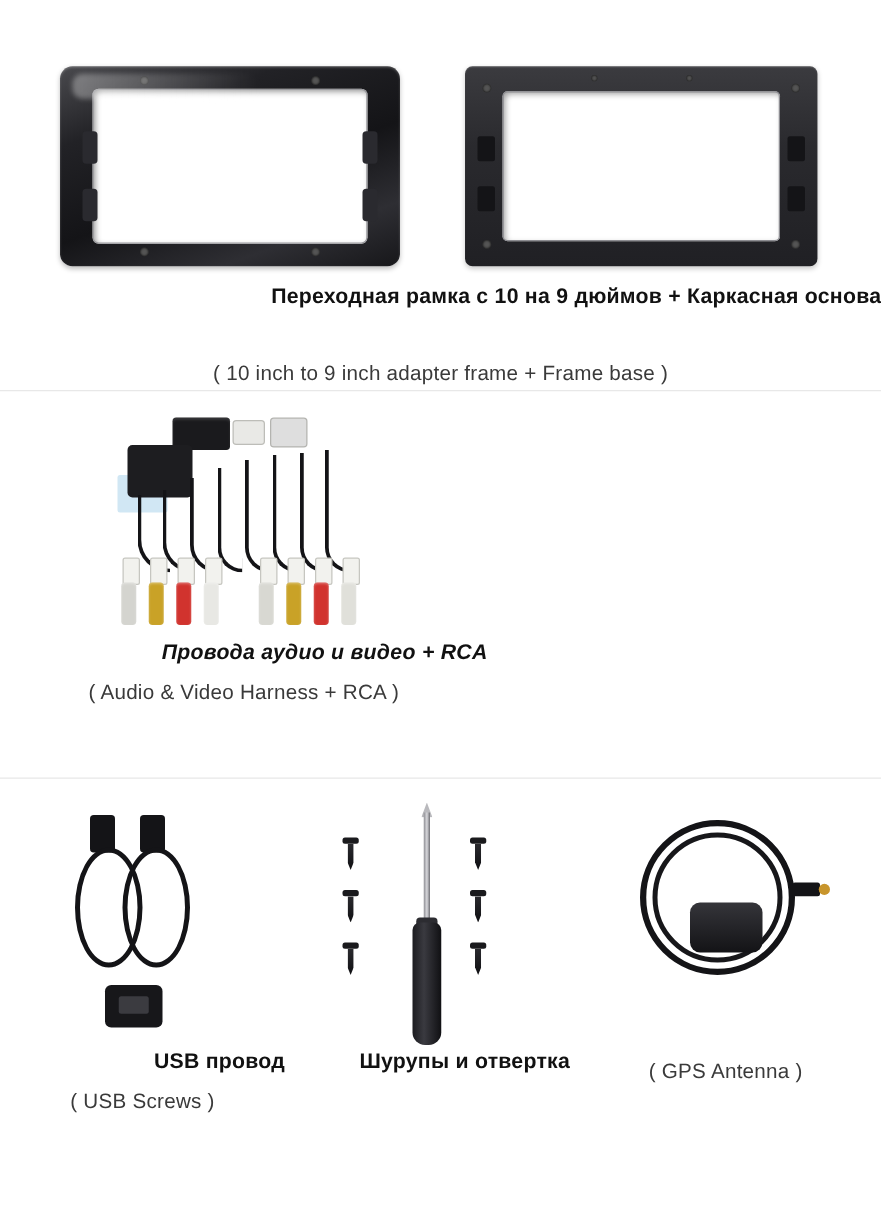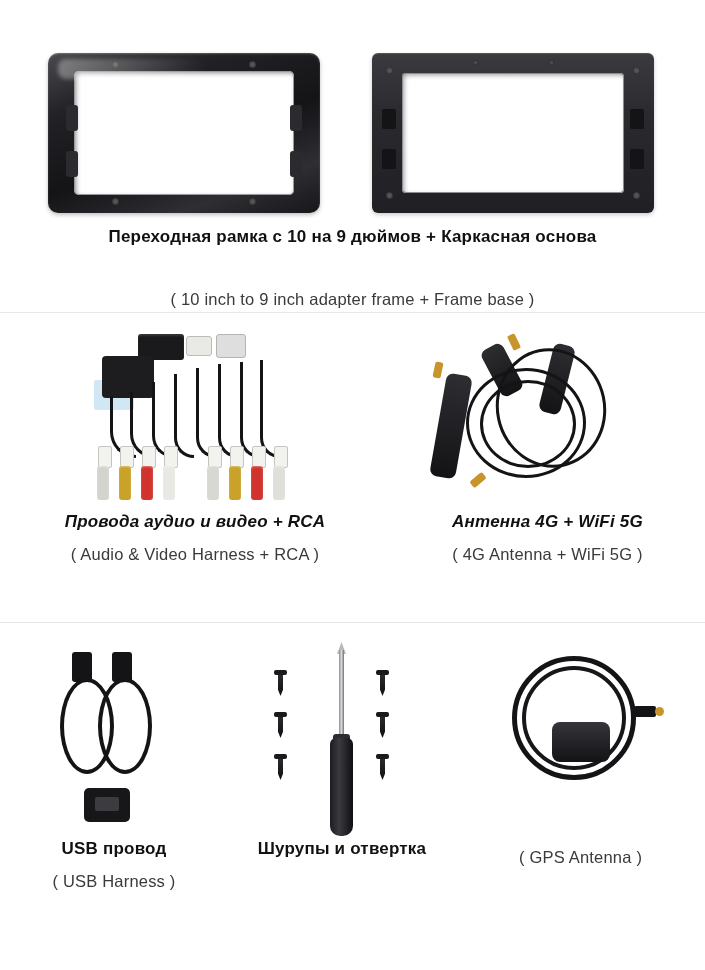--- a/index.html
+++ b/index.html
@@ -13,21 +13,21 @@
   .page {
     position: relative;
     width: 705px;
     height: 970px;
     background: #ffffff;
   }
 
   
   .section { position: absolute; width: 100%; }
   .caption-ru {
-    text-align: center;
+    text-align: right;
     font-size: 17px;
     font-weight: bold;
     color: #111111;
     letter-spacing: 0.2px;
     line-height: 22px;
   }
   .caption-en {
     text-align: center;
     font-size: 16.5px;
     font-weight: normal;
@@ -402,56 +402,39 @@
           <span class="rcahead" style="left:147px; top:132px; background:#d8d8d2;"></span>
           <span class="rcahead" style="left:169px; top:132px; background:#c9a227;"></span>
           <span class="rcahead" style="left:191px; top:132px; background:#d1332e;"></span>
           <span class="rcahead" style="left:213px; top:132px; background:#e0e0da;"></span>
         </div>
       </div>
       <div class="caption-ru">Провода аудио и видео + RCA</div>
       <div class="caption-en">( Audio &amp; Video Harness + RCA )</div>
     </div>
 
-    <div class="col2 right">
-      <div class="art2">
-        <div class="antenna4g">
-          <span class="ant-bar a4-b1"></span>
-          <span class="ant-bar a4-b2"></span>
-          <span class="ant-bar" style="left:128px; top:16px; width:22px; height:70px; transform:rotate(14deg);"></span>
-          <span class="a-tip" style="left:16px; top:34px; transform:rotate(12deg);"></span>
-          <span class="a-tip" style="left:92px; top:6px; transform:rotate(-26deg);"></span>
-          <span class="a-tip" style="left:56px; top:144px; transform:rotate(50deg);"></span>
-          <span class="ant-loop" style="left:48px;  top:40px;  width:120px; height:110px;"></span>
-          <span class="ant-loop" style="left:62px;  top:52px;  width:96px;  height:88px;"></span>
-          <span class="ant-loop" style="left:78px;  top:20px;  width:110px; height:120px; transform:rotate(-12deg);"></span>
-        </div>
-      </div>
-      <div class="caption-ru">Антенна 4G + WiFi 5G</div>
-      <div class="caption-en">( 4G Antenna + WiFi 5G )</div>
-    </div>
 
   </div>
 
   <div class="divider" id="div2"></div>
 
   <div class="section" id="sec3">
 
     <div class="col3 c3a">
       <div class="art3">
         <div class="usb">
           <span class="usb-plug" style="left:18px; top:0px; width:20px; height:30px;"></span>
           <span class="usb-plug" style="left:58px; top:0px; width:20px; height:30px;"></span>
           <span class="usb-loop" style="left:6px;  top:26px; width:54px; height:96px;"></span>
           <span class="usb-loop" style="left:44px; top:26px; width:54px; height:96px;"></span>
           <span class="usb-a"></span>
         </div>
       </div>
       <div class="caption-ru">USB провод</div>
-      <div class="caption-en">( USB Harness )</div>
+      <div class="caption-en">( USB Screws )</div>
     </div>
 
     <div class="col3 c3b">
       <div class="art3">
         <div class="tools">
           <div class="screwdriver">
             <span class="sd-tip"></span>
             <span class="sd-shaft"></span>
             <span class="sd-collar"></span>
             <span class="sd-handle"></span>

